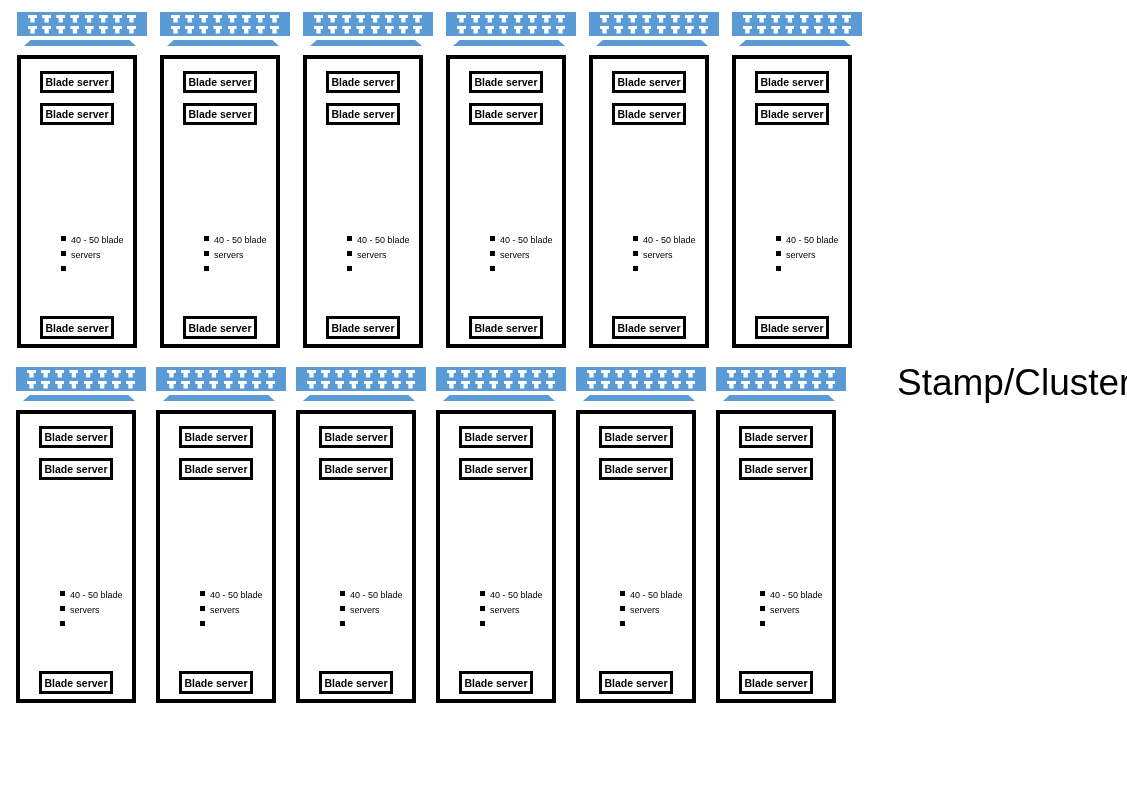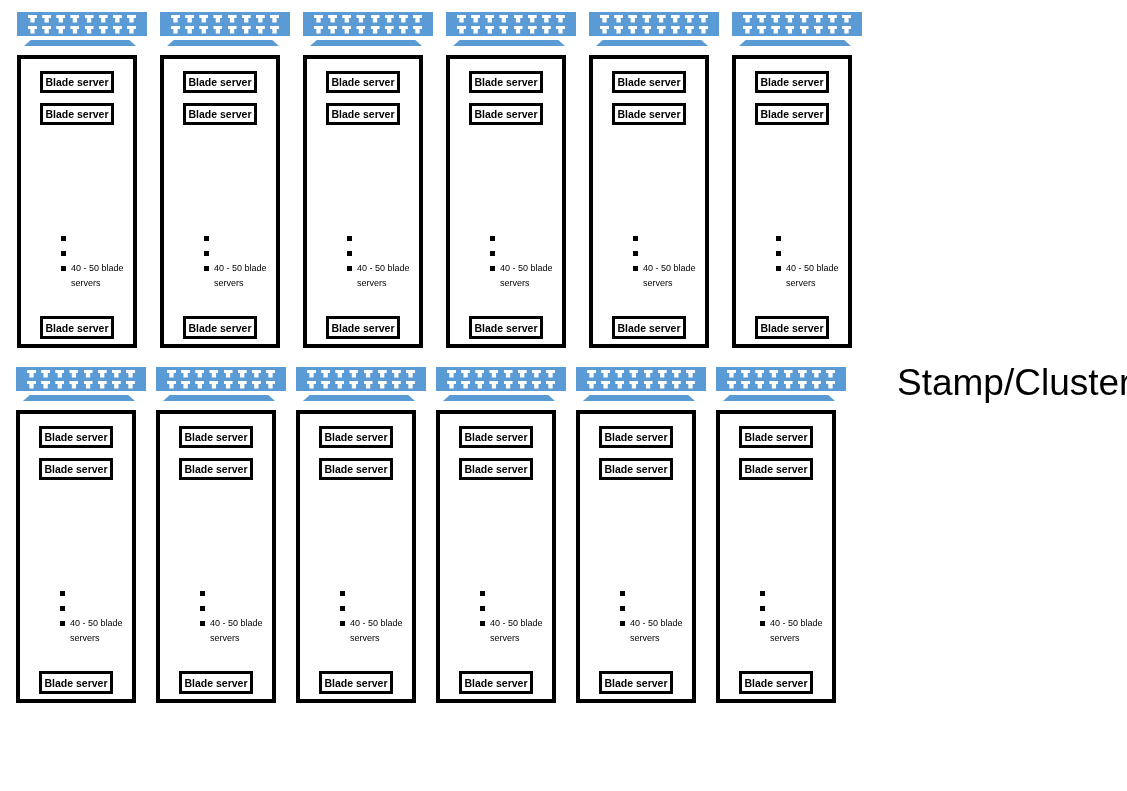--- a/index.html
+++ b/index.html
@@ -52,21 +52,21 @@
     font-size: 10.5px; font-weight: 700; color: #000;
     white-space: nowrap; letter-spacing: 0;
   }
   .blade.blade-a { top: 12px; }
   .blade.blade-b { top: 44px; }
   .blade.blade-c { top: 257px; height: 23px; }
 
   .bullet-list { position: absolute; left: 40px; top: 176px; width: 72px; }
   .bullet-line { display: flex; align-items: flex-start; height: 13px; margin-bottom: 2px; }
   .bullet-square { width: 5px; height: 5px; background: #000; flex: none; margin-right: 5px; margin-top: 1px; }
-  .bullet-text { font-size: 9px; line-height: 11px; color: #000; white-space: nowrap; margin-top: 28px; }
+  .bullet-text { font-size: 9px; line-height: 11px; color: #000; white-space: nowrap; }
 
   
   .cluster-label {
     position: absolute; left: 897px; top: 362px;
     font-size: 37px; color: #000; white-space: nowrap;
   }
 </style>
 </head>
 <body>
 

